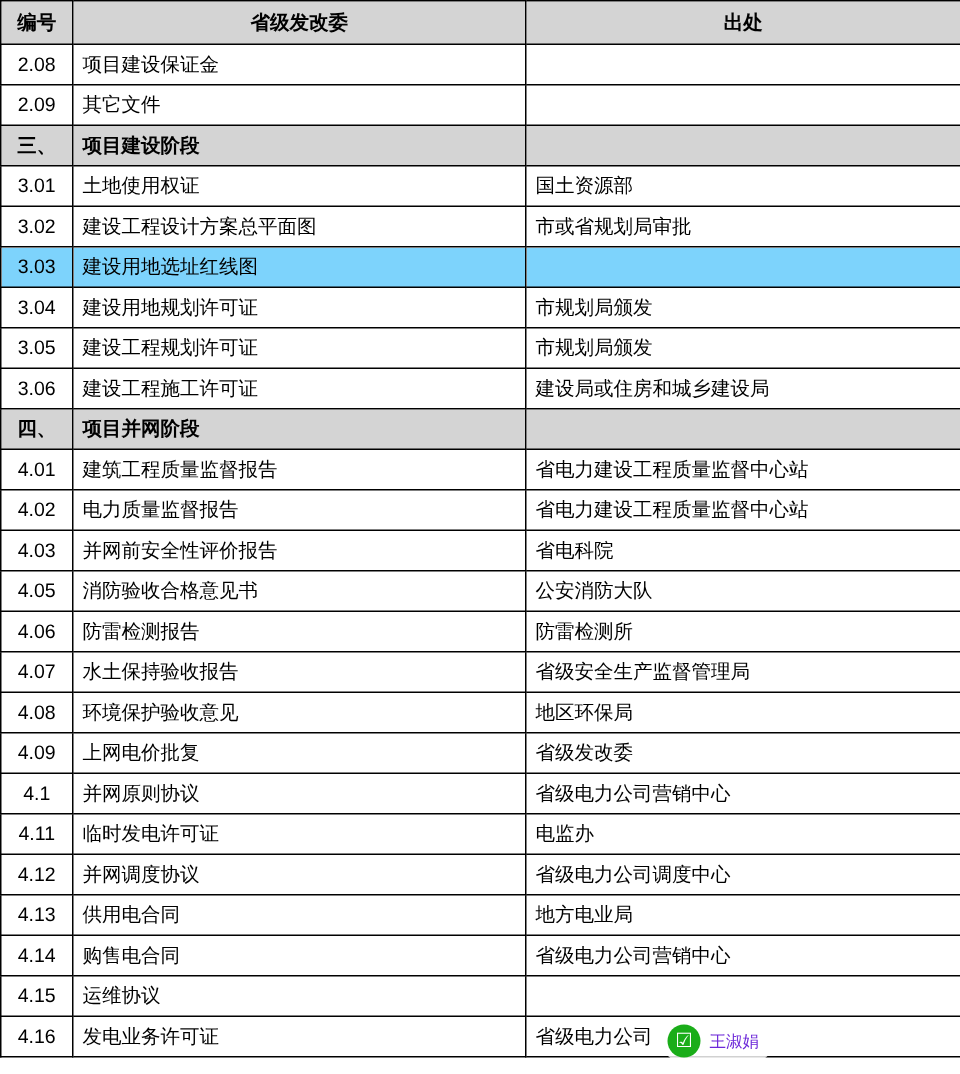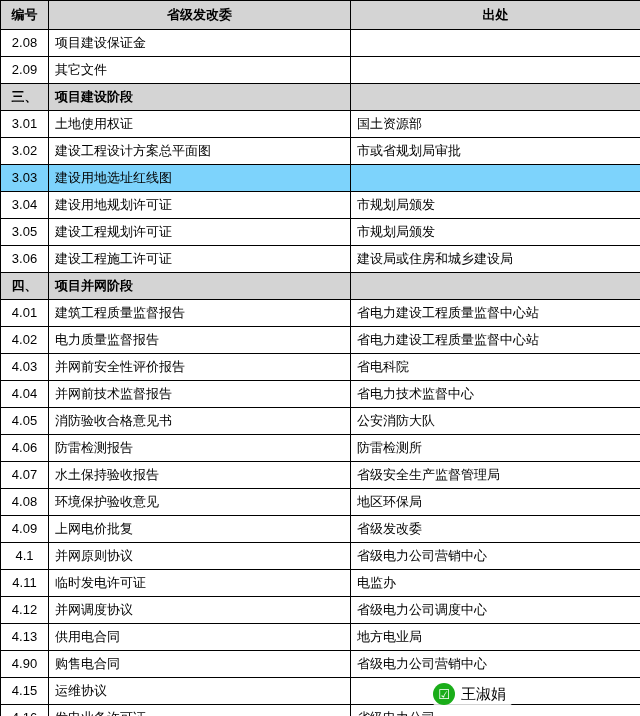--- a/index.html
+++ b/index.html
@@ -81,22 +81,22 @@
     border-radius: 50%;
     background: #1aad19;
     color: #ffffff;
     font-size: 13px;
     display: flex;
     align-items: center;
     justify-content: center;
     font-family: "DejaVu Sans", sans-serif;
   }
   .wm-text {
-    font-size: 15px;
-    color: #000000;
+    font-size: 11px;
+    color: #6d28d9;
   }
   .page-wrap { position: relative; width: 524px; height: 716px; }
 </style>
 </head>
 <body>
 
 <div class="page-wrap">
   <table class="doc-table">
     <colgroup>
       <col class="c-num">
@@ -168,25 +168,20 @@
           <td class="num-cell">4.02</td>
           <td class="name-cell">电力质量监督报告</td>
           <td class="src-cell">省电力建设工程质量监督中心站</td>
         </tr>
         <tr>
           <td class="num-cell">4.03</td>
           <td class="name-cell">并网前安全性评价报告</td>
           <td class="src-cell">省电科院</td>
         </tr>
         <tr>
-          <td class="num-cell">4.04</td>
-          <td class="name-cell">并网前技术监督报告</td>
-          <td class="src-cell">省电力技术监督中心</td>
-        </tr>
-        <tr>
           <td class="num-cell">4.05</td>
           <td class="name-cell">消防验收合格意见书</td>
           <td class="src-cell">公安消防大队</td>
         </tr>
         <tr>
           <td class="num-cell">4.06</td>
           <td class="name-cell">防雷检测报告</td>
           <td class="src-cell">防雷检测所</td>
         </tr>
         <tr>
@@ -218,21 +213,21 @@
           <td class="num-cell">4.12</td>
           <td class="name-cell">并网调度协议</td>
           <td class="src-cell">省级电力公司调度中心</td>
         </tr>
         <tr>
           <td class="num-cell">4.13</td>
           <td class="name-cell">供用电合同</td>
           <td class="src-cell">地方电业局</td>
         </tr>
         <tr>
-          <td class="num-cell">4.90</td>
+          <td class="num-cell">4.14</td>
           <td class="name-cell">购售电合同</td>
           <td class="src-cell">省级电力公司营销中心</td>
         </tr>
         <tr>
           <td class="num-cell">4.15</td>
           <td class="name-cell">运维协议</td>
           <td class="src-cell"></td>
         </tr>
         <tr>
           <td class="num-cell">4.16</td>

